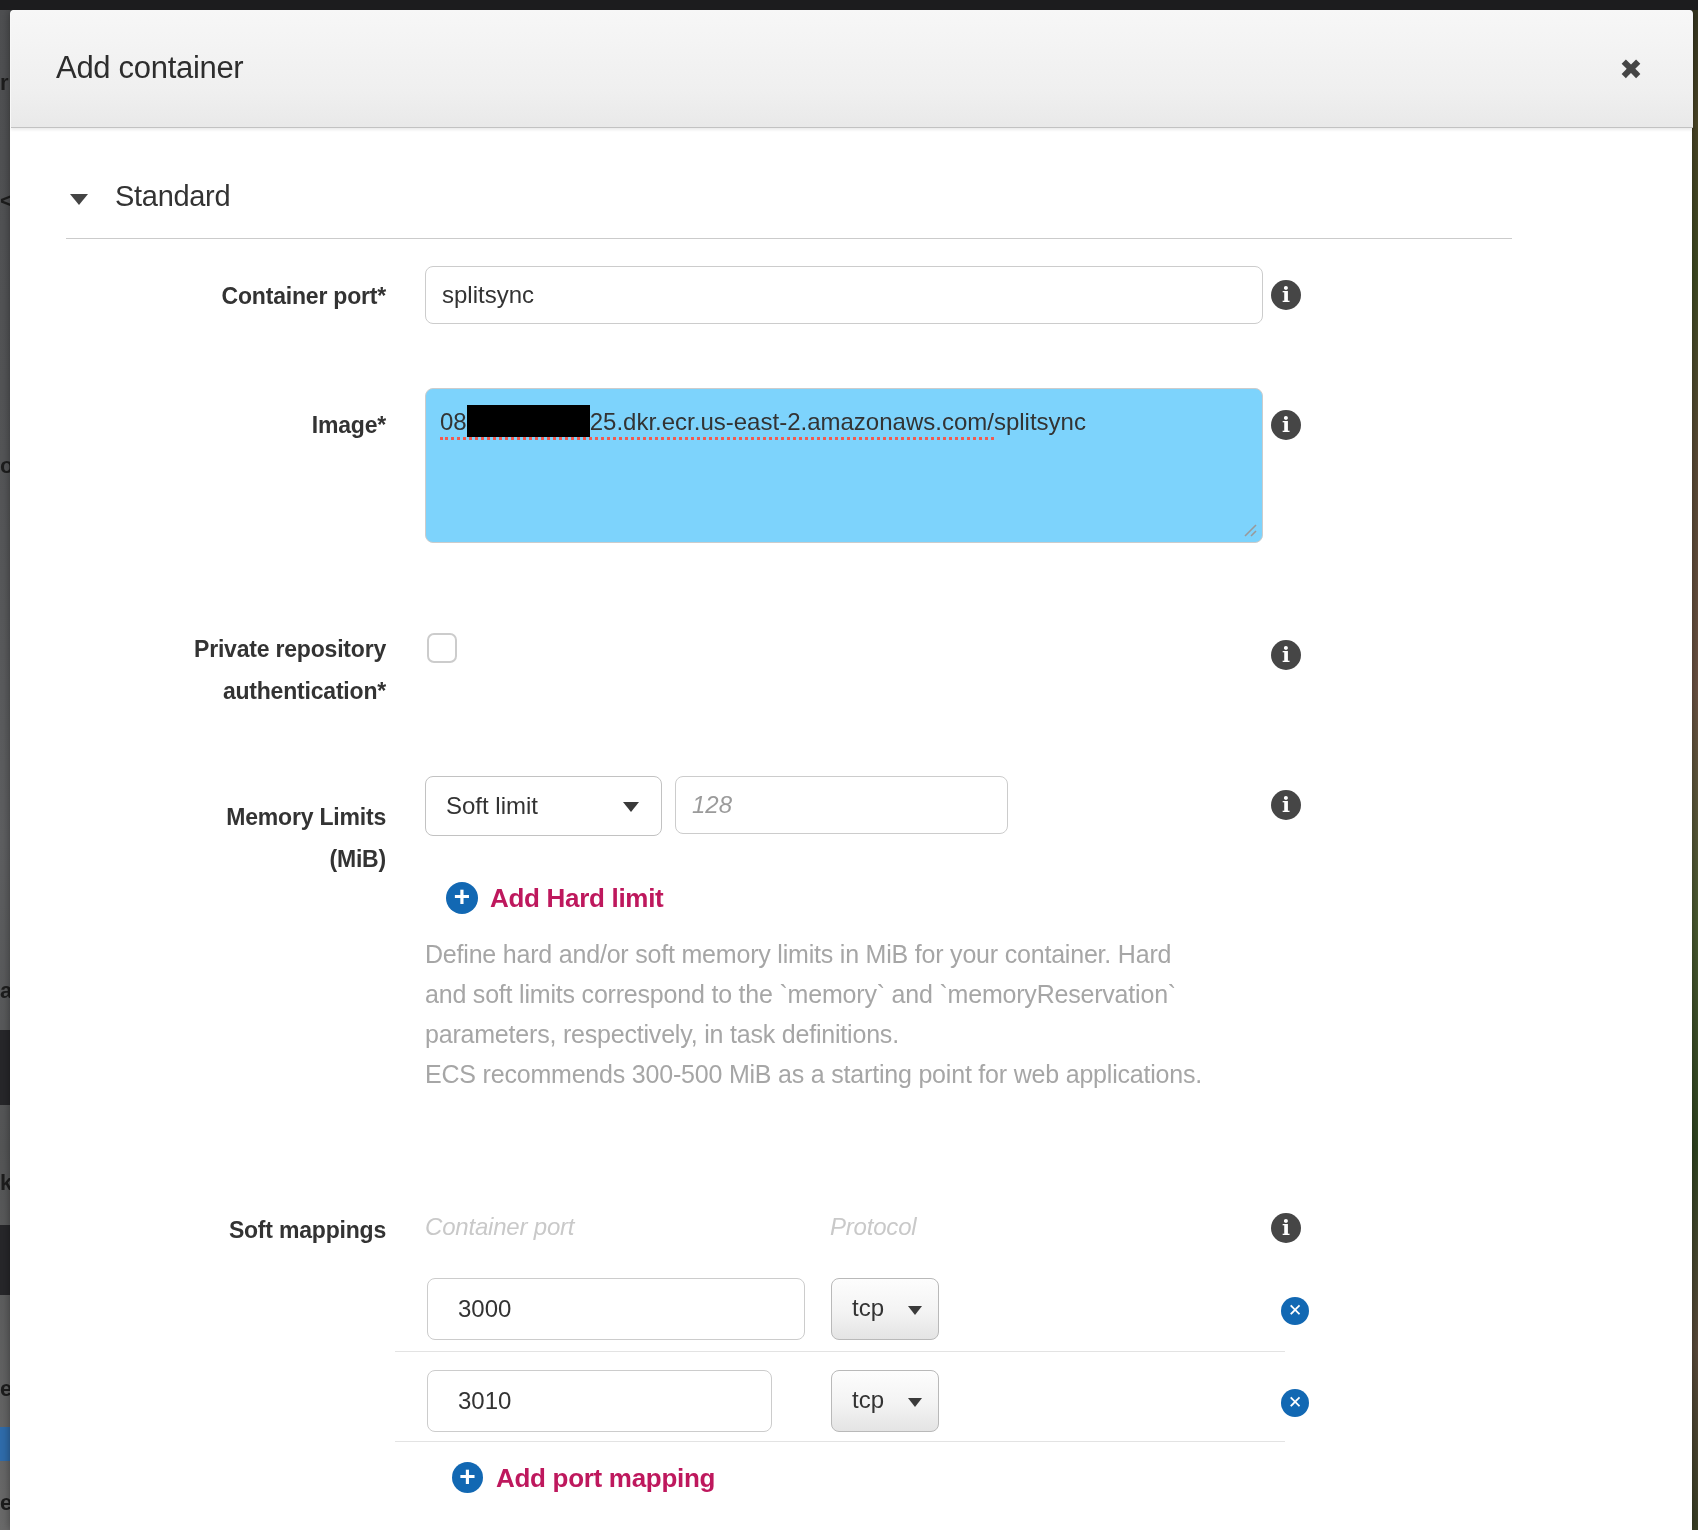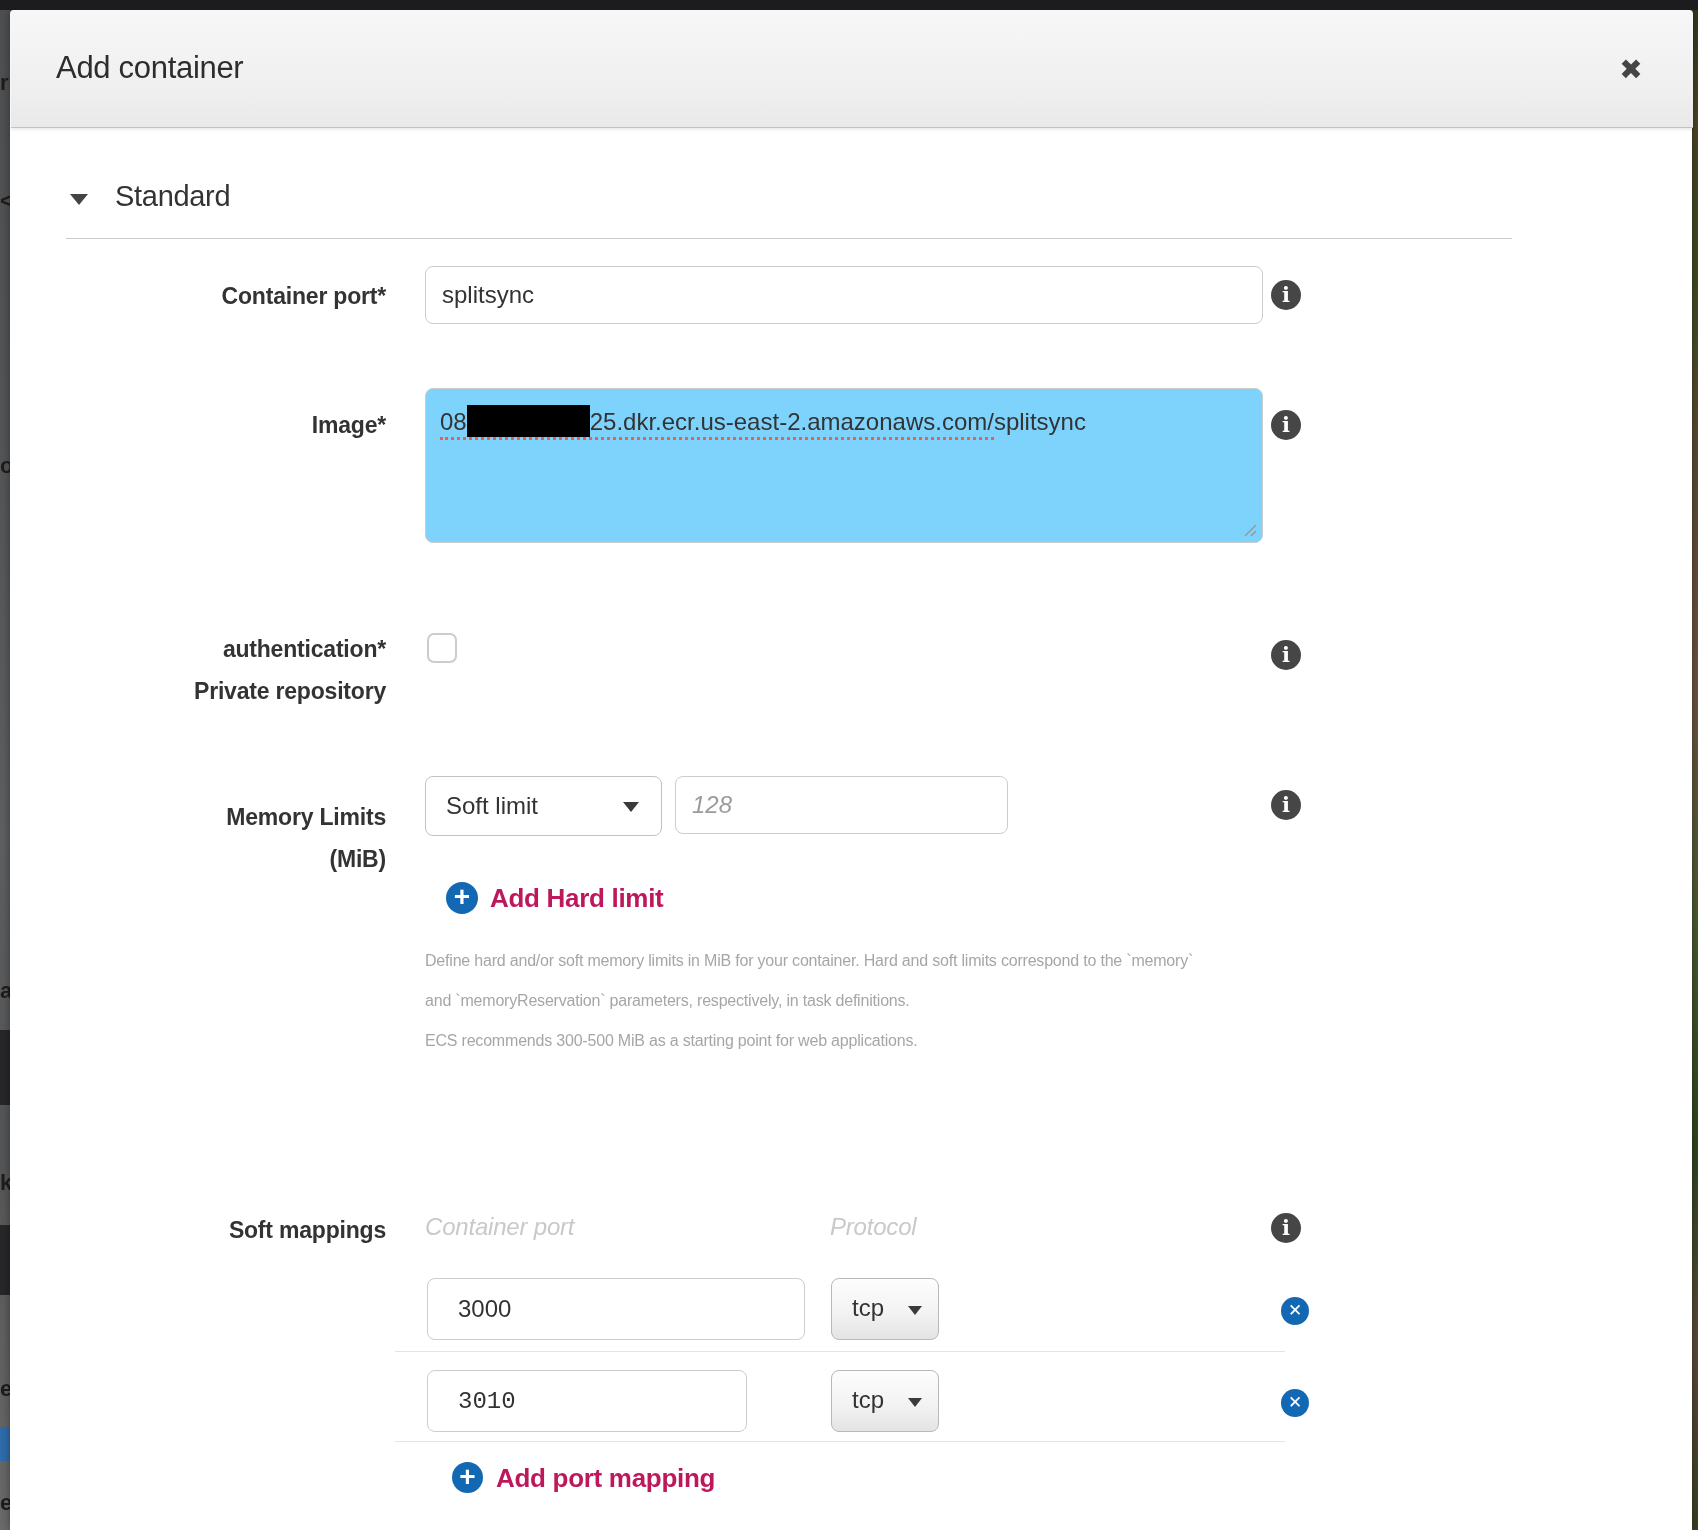--- a/index.html
+++ b/index.html
@@ -66,22 +66,22 @@
   .proto-select{background:linear-gradient(180deg,#fdfdfd 0%,#f3f3f3 55%,#e4e4e4 100%);
     border:1px solid #b9b9b9;}
 
   
   .add-link{position:absolute;height:34px;cursor:pointer;}
   .plus-circle{position:absolute;left:0;top:1px;width:32px;height:32px;border-radius:50%;
     background:#1268b3;color:#fff;text-align:center;font-size:28px;line-height:30px;font-weight:bold;}
   .add-text{position:absolute;left:44px;top:2px;font-size:26px;font-weight:bold;color:#be185d;letter-spacing:-0.3px;}
 
   
-  .help{position:absolute;left:415px;top:924px;width:785px;font-size:16px;line-height:40px;
-    color:#a6a6a6;letter-spacing:-0.2px;margin-top:7px;}
+  .help{position:absolute;left:415px;top:924px;width:785px;font-size:25px;line-height:40px;
+    color:#a6a6a6;letter-spacing:-0.2px;}
   .help p{margin:0;}
 
   
   .col-head{position:absolute;top:0;font-size:24px;font-style:italic;color:#c9c9c9;letter-spacing:-0.2px;}
   .port-divider{position:absolute;left:385px;width:890px;height:1px;background:#e3e3e3;}
   .del-circle{position:absolute;left:1271px;top:19px;width:28px;height:28px;border-radius:50%;
     background:#1268b3;color:#fff;text-align:center;font-size:17px;line-height:28px;font-weight:bold;cursor:pointer;}
 </style>
 </head>
 <body>
@@ -133,22 +133,22 @@
         <svg class="resize-handle" width="16" height="16">
           <line x1="3" y1="14" x2="14" y2="3" stroke="#999" stroke-width="1.6"></line>
           <line x1="9" y1="14" x2="14" y2="9" stroke="#999" stroke-width="1.6"></line>
         </svg>
       </div>
       <div class="info-icon" style="top:22px">i</div>
     </div>
 
     <div class="row" style="top:610px;height:90px">
       <div class="flabel" style="top:8px;line-height:42px">
+        <div>Private repository</div>
         <div>authentication*</div>
-        <div>Private repository</div>
       </div>
       <div class="checkbox"></div>
       <div class="info-icon" style="top:20px">i</div>
     </div>
 
     <div class="row" style="top:766px;height:60px">
       <div class="flabel" style="top:20px;line-height:42px">
         <div>Memory Limits</div>
         <div>(MiB)</div>
       </div>
@@ -182,21 +182,21 @@
       <div class="select-box proto-select" style="left:821px;top:0;width:108px;height:62px">
         <span class="sel-label">tcp</span>
         <span class="sel-tri" style="right:16px;top:27px;border-left-width:7px;border-right-width:7px;border-top-width:9px"></span>
       </div>
       <div class="del-circle">✕</div>
     </div>
 
     <div class="port-divider" style="top:1341px"></div>
 
     <div class="row" style="top:1360px;height:63px">
-      <input class="txt-input" style="left: 417px; top: 0px; width: 320px; height: 62px; padding-left: 30px; font-family: Liberation Mono, monospace;" type="text" value="3010">
+      <input class="txt-input" style="left: 417px; top: 0px; width: 345px; height: 62px; padding-left: 30px;" type="text" value="3010">
       <div class="select-box proto-select" style="left:821px;top:0;width:108px;height:62px">
         <span class="sel-label">tcp</span>
         <span class="sel-tri" style="right:16px;top:27px;border-left-width:7px;border-right-width:7px;border-top-width:9px"></span>
       </div>
       <div class="del-circle">✕</div>
     </div>
 
     <div class="port-divider" style="top:1431px"></div>
 
     <div class="add-link" style="top:1451px;left:442px;width:320px">

